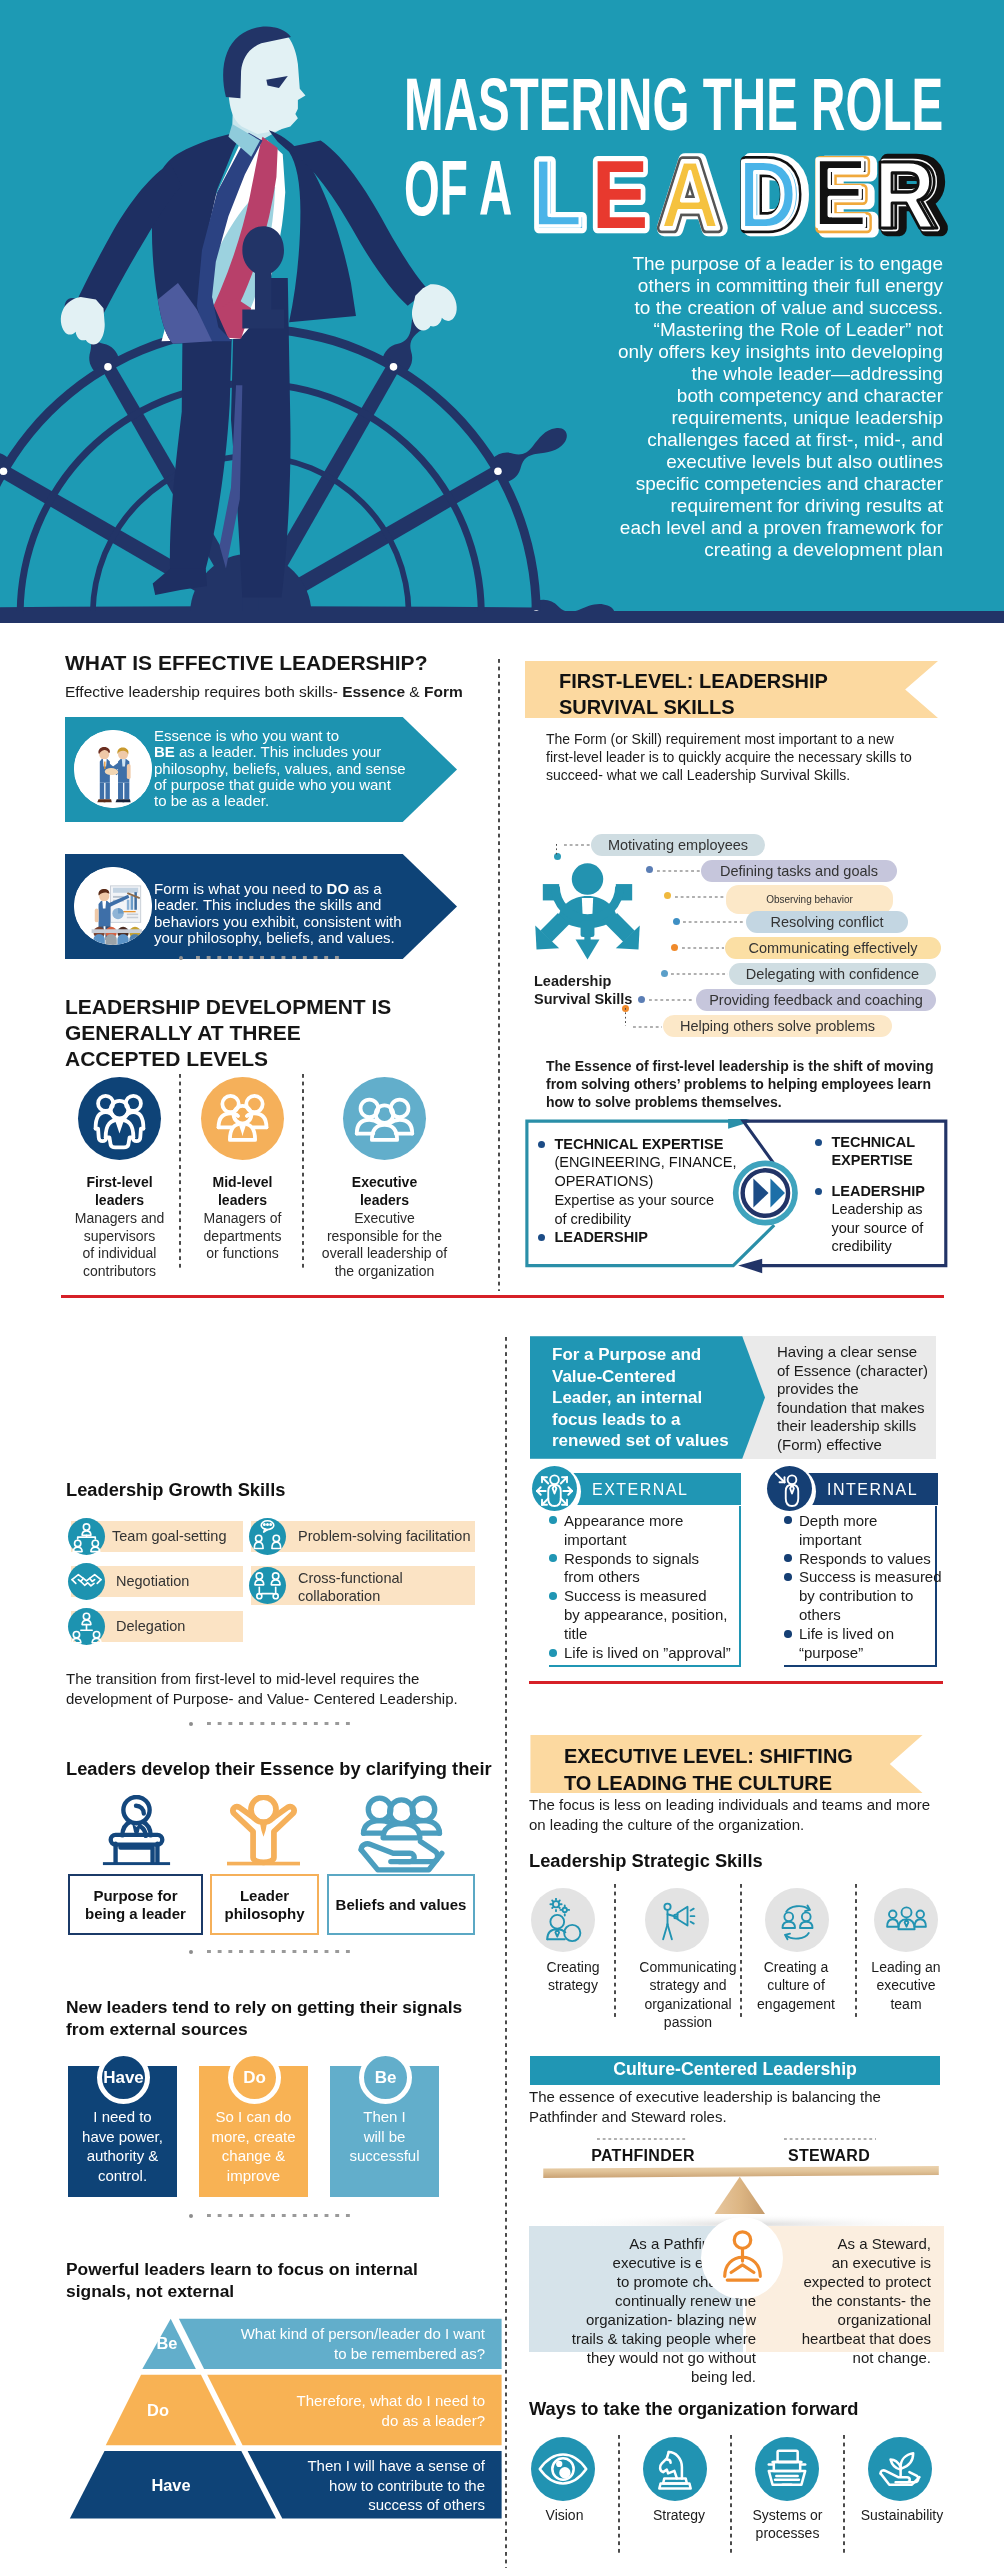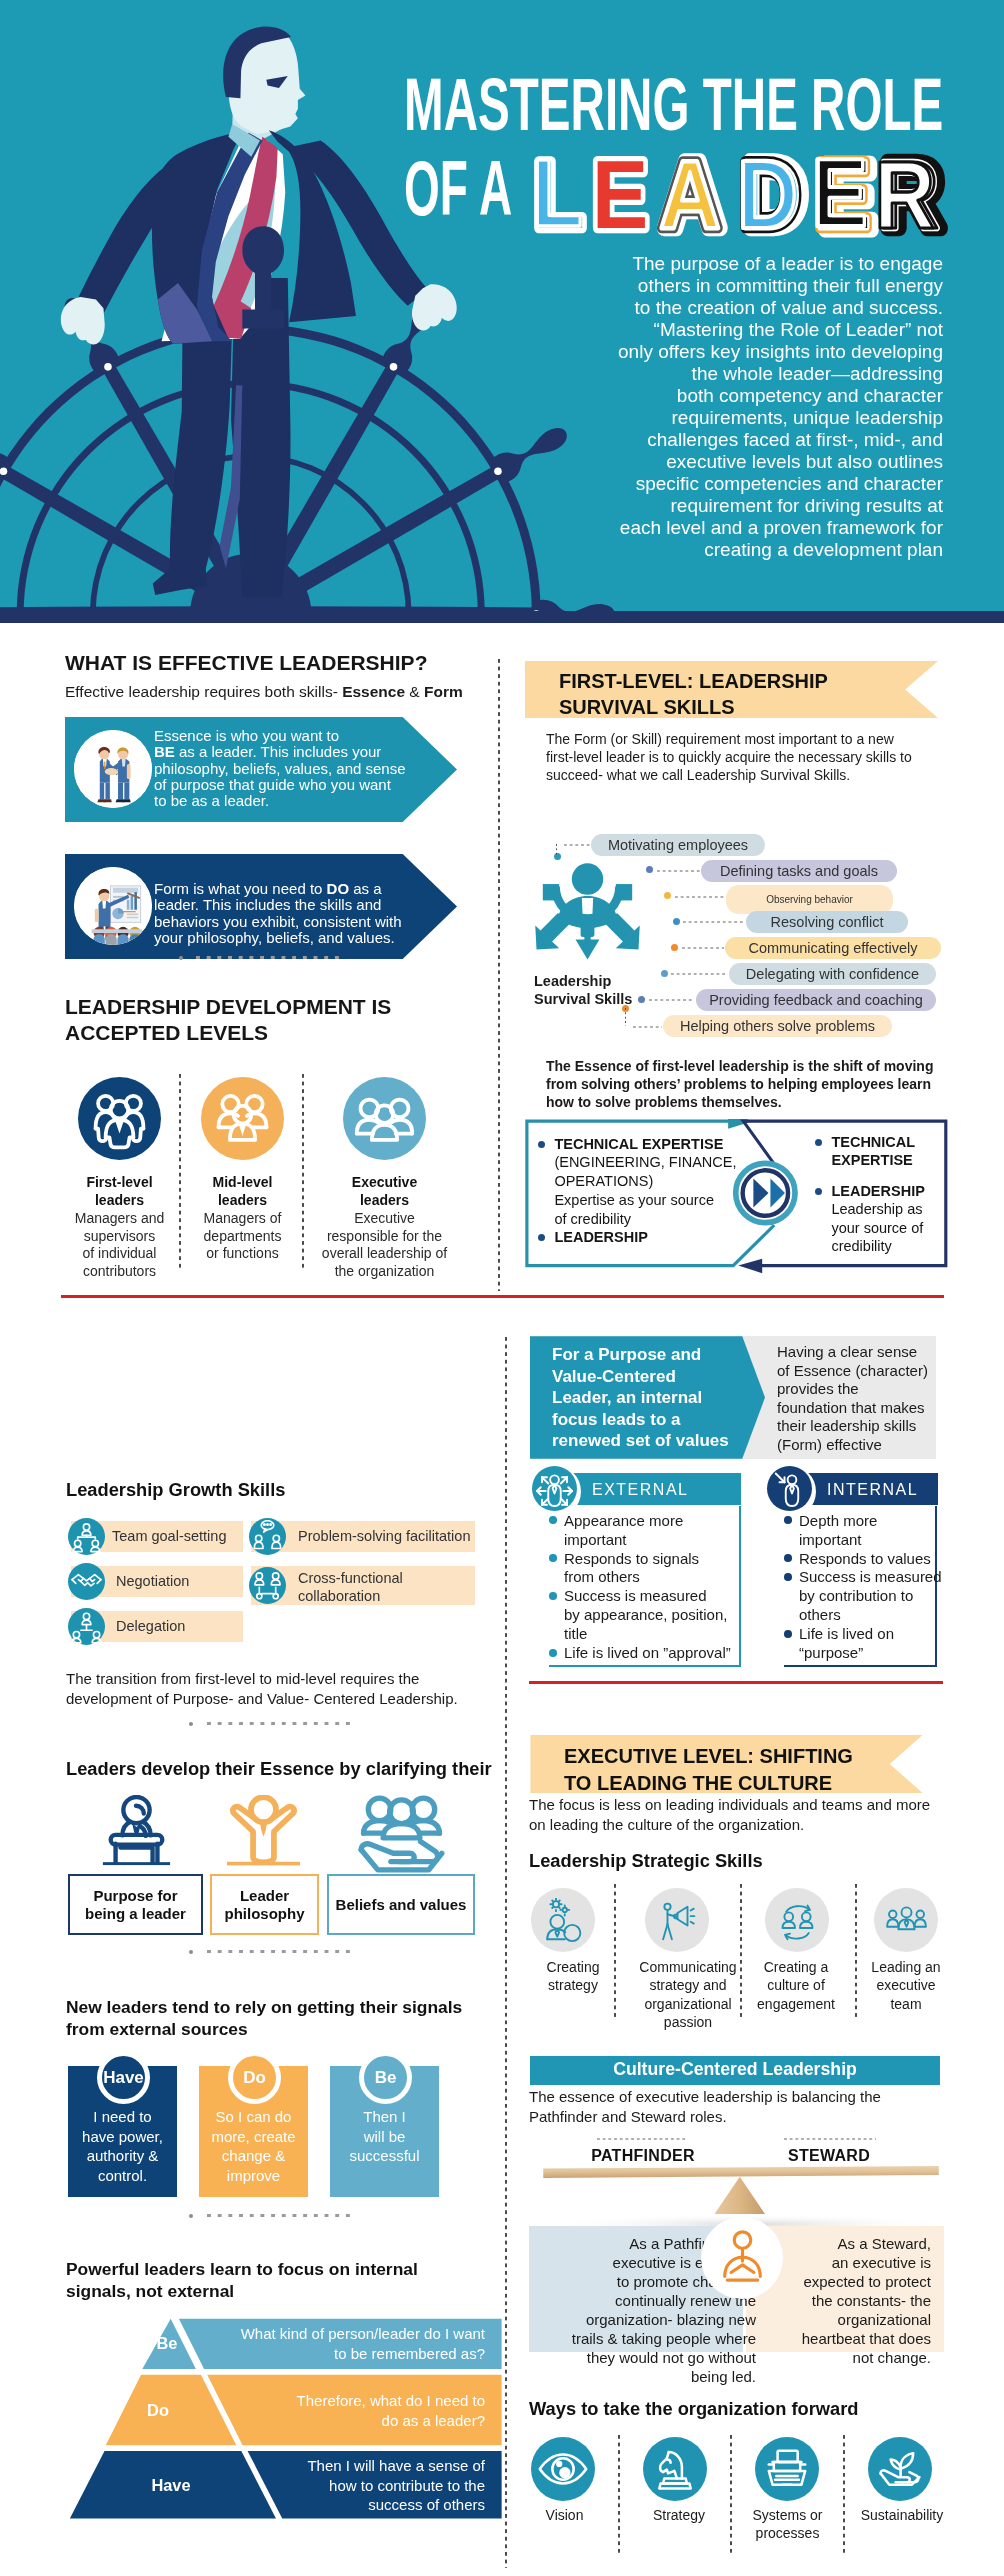--- a/index.html
+++ b/index.html
@@ -313,20 +313,21 @@
     <div><span>leader. This includes the skills and</span></div>
     <div><span>behaviors you exhibit, consistent with</span></div>
     <div><span>your philosophy, beliefs, and values.</span></div>
   </div>
 </div>
 <div style="position:absolute;left:179px;top:956px;width:4.4px;height:4.4px;border-radius:50%;background:#8d8d8d;"></div>
 <div class="hdots" style="left:196px;top:956px;width:148px;"></div>
 
 <div style="position:absolute;left:65px;top:994px;width:404px;font-size:21px;line-height:26px;color:#161616;font-weight:700;text-align:left;">
       <div>LEADERSHIP DEVELOPMENT IS</div>
+      <div>GENERALLY AT THREE</div>
       <div>ACCEPTED LEVELS</div>
     </div>
 <div class="lvl-circ" style="left:78px;top:1077px;width:83px;height:83px;background:#0E4377;">
   <div style="position:absolute;left:10px;top:10px;width:63px;height:63px;"><svg viewBox="0 0 100 100" width="63" height="63">
 <g fill="none" stroke="#ffffff" stroke-width="6" stroke-linecap="round" stroke-linejoin="round">
   <circle cx="28" cy="26" r="12"></circle>
   <path d="M12 66 C12 48 18 40 28 40 C34 40 38 43 41 48"></path>
   <path d="M12 66 L16 66 L17 80 C17 84 20 86 23 86 C26 86 29 84 29 80"></path>
   <circle cx="72" cy="26" r="12"></circle>
   <path d="M88 66 C88 48 82 40 72 40 C66 40 62 43 59 48"></path>

